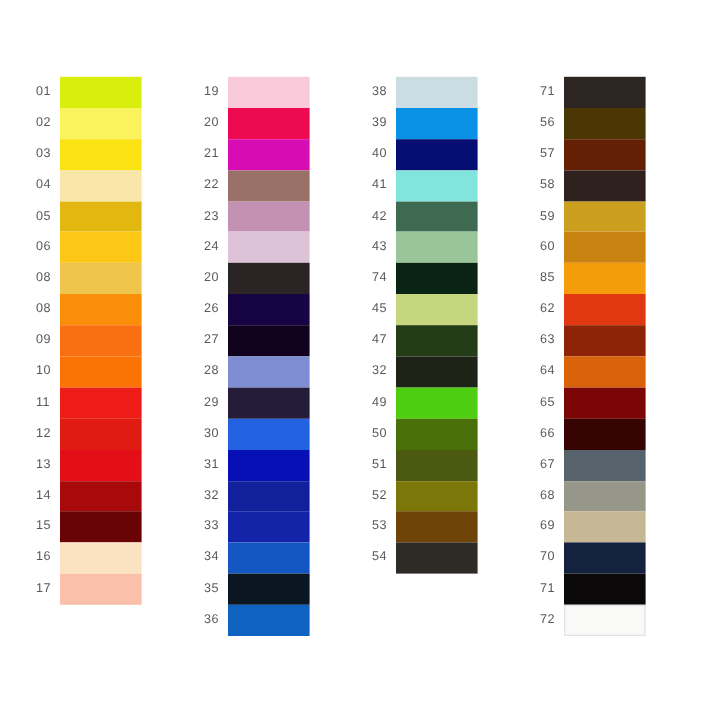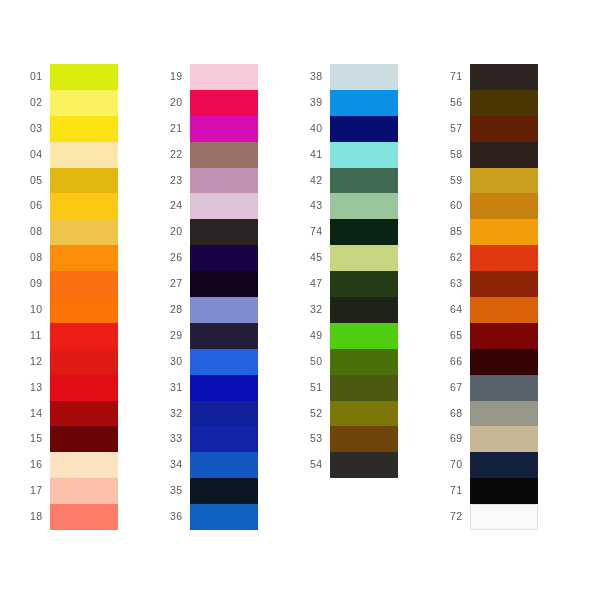--- a/index.html
+++ b/index.html
@@ -133,24 +133,20 @@
           <div class="swatch-chip" style="background-color: rgb(105, 3, 6);"></div>
         </div>
         <div class="swatch-row">
           <div class="swatch-label">16</div>
           <div class="swatch-chip" style="background-color: rgb(251, 227, 194);"></div>
         </div>
         <div class="swatch-row">
           <div class="swatch-label">17</div>
           <div class="swatch-chip" style="background-color: rgb(251, 192, 170);"></div>
         </div>
-        <div class="swatch-row">
-          <div class="swatch-label">18</div>
-          <div class="swatch-chip" style="background-color: rgb(250, 123, 102);"></div>
-        </div>
       </div>
     <div class="palette-column col-2">
         <div class="swatch-row">
           <div class="swatch-label">19</div>
           <div class="swatch-chip" style="background-color: rgb(249, 202, 217);"></div>
         </div>
         <div class="swatch-row">
           <div class="swatch-label">20</div>
           <div class="swatch-chip" style="background-color: rgb(237, 10, 81);"></div>
         </div>

